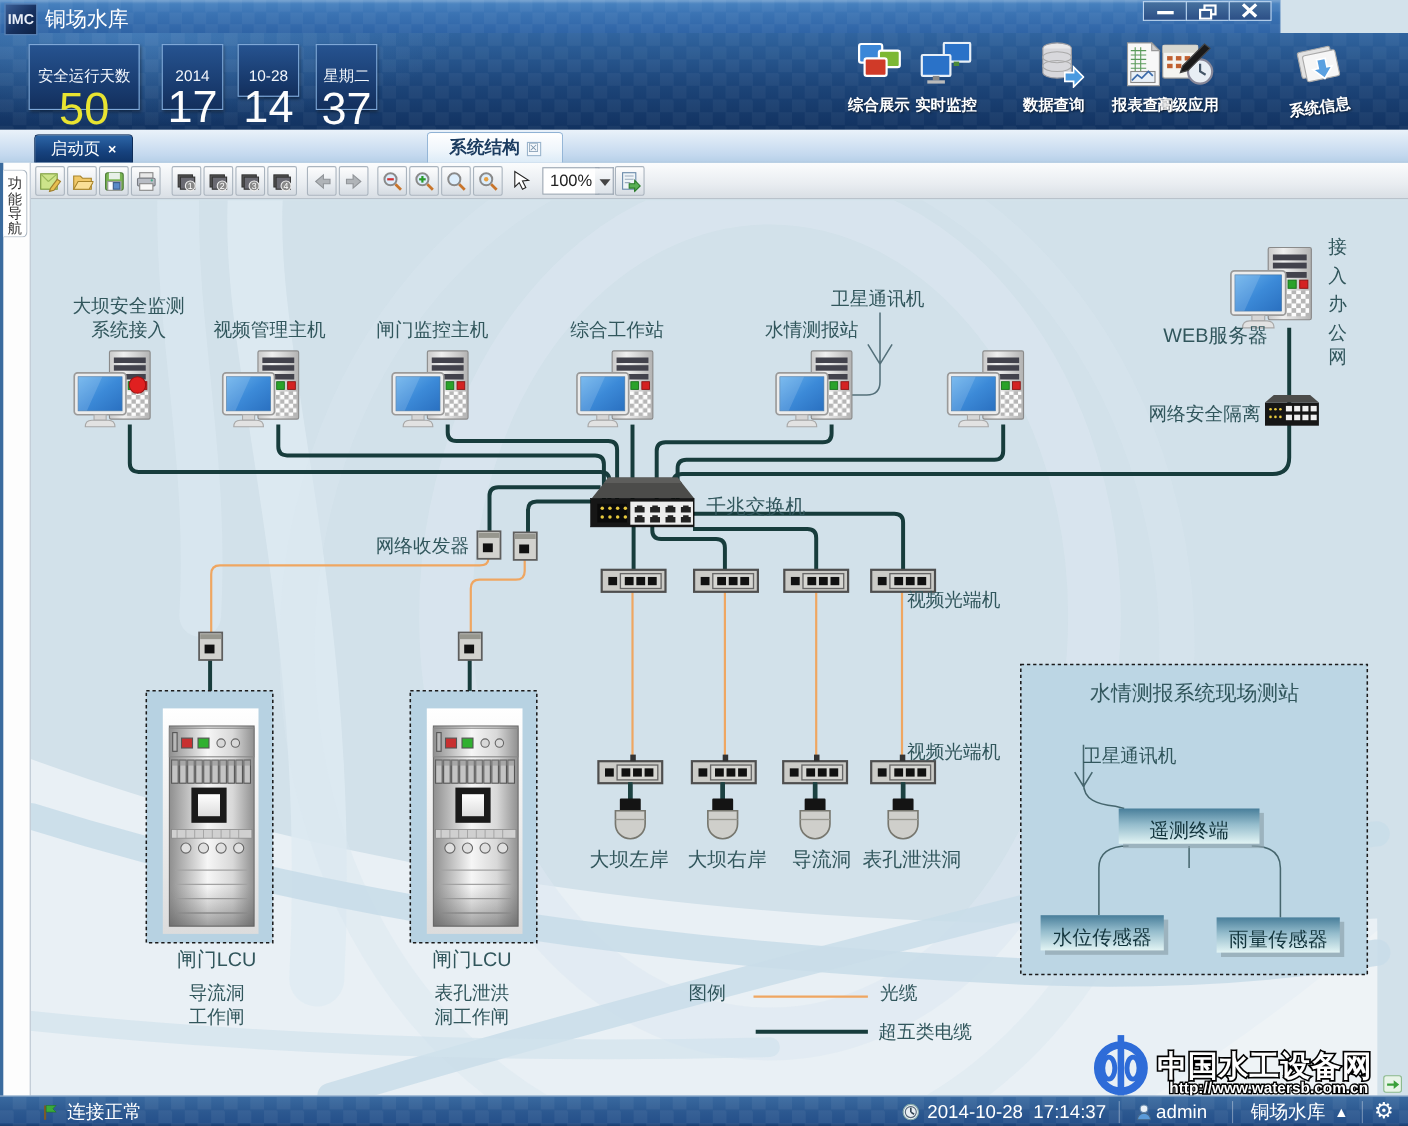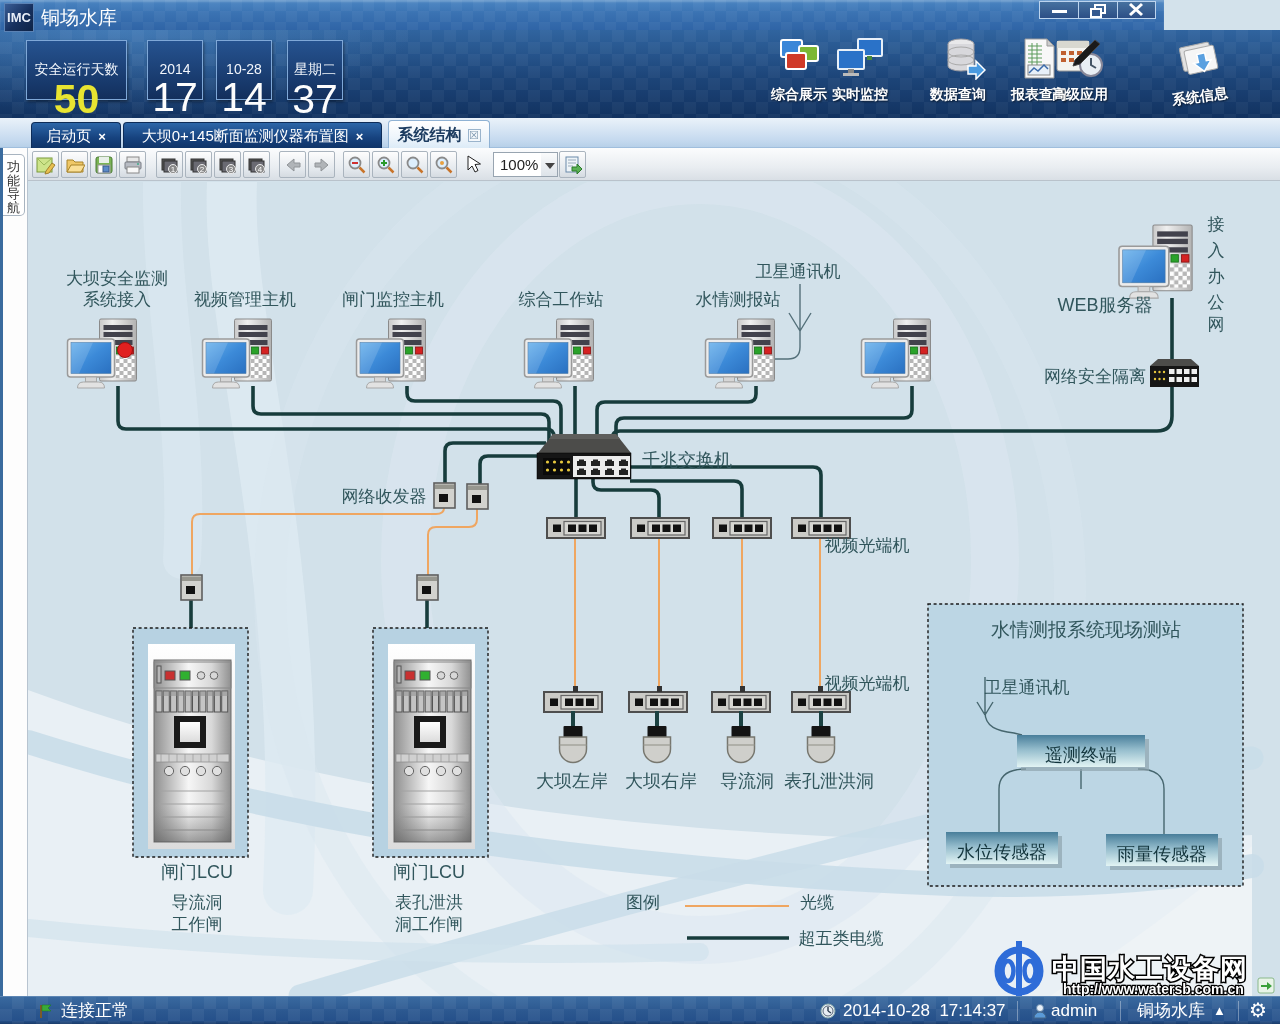--- a/index.html
+++ b/index.html
@@ -410,27 +410,27 @@
           </svg></div>
   <div class="wbtn"><svg width="37" height="16">
             <path d="M12 2 L24 13 M24 2 L12 13" stroke="#fff" stroke-width="3"></path>
           </svg></div>
  </div>
 </div>
 
 <div id="header">
  <div class="datebox" style="left:26px;width:101px;height:60px;">
    <div class="lab">安全运行天数</div>
-        <div class="num" style="color:#e8e431;font-weight:bold;">50</div>
+        <div class="num" style="color:#e8e431;">50</div>
       </div>
  <div class="datebox" style="left:147px;width:56px;height:60px;">
    <div class="lab">2014</div>
         <div class="num">17</div>
       </div>
- <div class="datebox" style="left:216px;width:56px;height:60px;">
+ <div class="datebox" style="left:216px;width:56px;height:48px;">
    <div class="lab">10-28</div>
         <div class="num">14</div>
       </div>
  <div class="datebox" style="left:287px;width:56px;height:60px;">
    <div class="lab">星期二</div>
         <div class="num">37</div>
       </div>
  <div class="bigicon" style="left:771px;"><svg width="44" height="42" viewBox="0 0 44 42">
    <rect x="4" y="2" width="21" height="17" rx="2" fill="#3b87d8" stroke="#fff" stroke-width="2"></rect>
    <rect x="22" y="8" width="19" height="15" rx="2" fill="#7cb834" stroke="#fff" stroke-width="2"></rect>
@@ -485,22 +485,21 @@
    <rect x="6" y="6" width="30" height="24" rx="2" fill="#e2e2e2" stroke="#aaa"></rect>
    <rect x="10" y="10" width="30" height="24" rx="2" fill="#f6f6f6" stroke="#aaa"></rect>
    <path d="M22 16 h8 v8 h5 l-9 10 -9 -10 h5 z" fill="#5aa0e0" stroke="#fff" stroke-width="1.5"></path>
           </g>
         </svg>
   <div class="cap" style="transform:rotate(-8deg);">系统信息</div></div>
 </div>
 
 <div id="tabbar">
  <div class="tab" style="left:31px;width:90px;">启动页<span class="x">×</span></div>
- <div class="tab" style="left:123px;width:259px;">大坝0+145断面监测仪器布置图<span class="x">×</span></div>
- <div id="tabactive" style="left:388px;width:102px;">系统结构<span class="bx">☒</span></div>
+ <div id="tabactive" style="left:388px;width:124px;">系统结构<span class="bx">☒</span></div>
 </div>
 
 <div id="toolbar">
  <div class="tbtn" style="left:32px;">
         <svg width="20" height="20">
           <rect x="1" y="3" width="15" height="14" fill="#cde48a" stroke="#7a9a3a"></rect>
           <path d="M1 3 l7 7 M8 10 l8 -7" stroke="#9ab85a"></path>
           <path d="M10 16 l6 -8 3 2 -6 8 -4 1 z" fill="#e8c050" stroke="#a08030"></path>
         </svg>
       </div>

